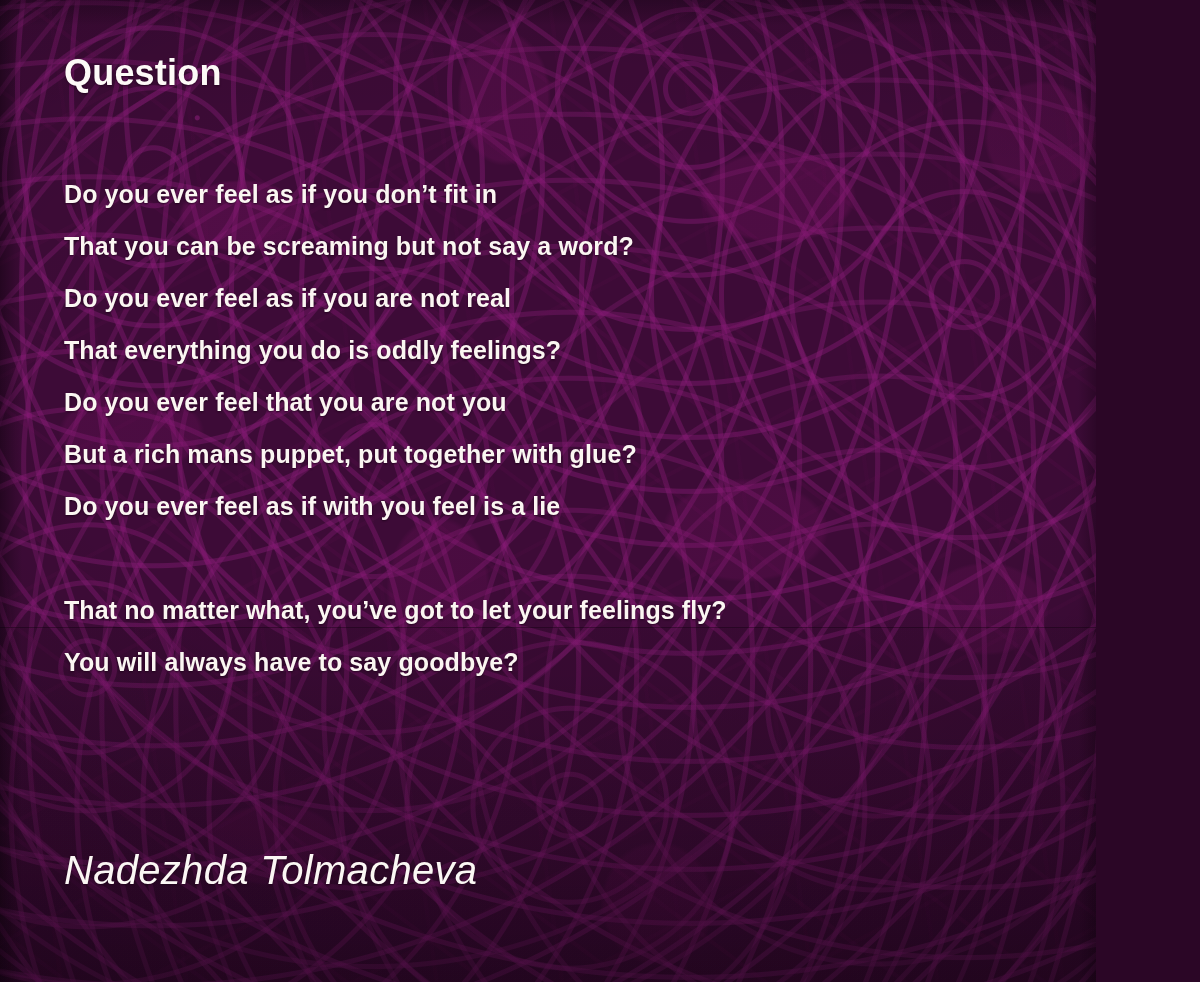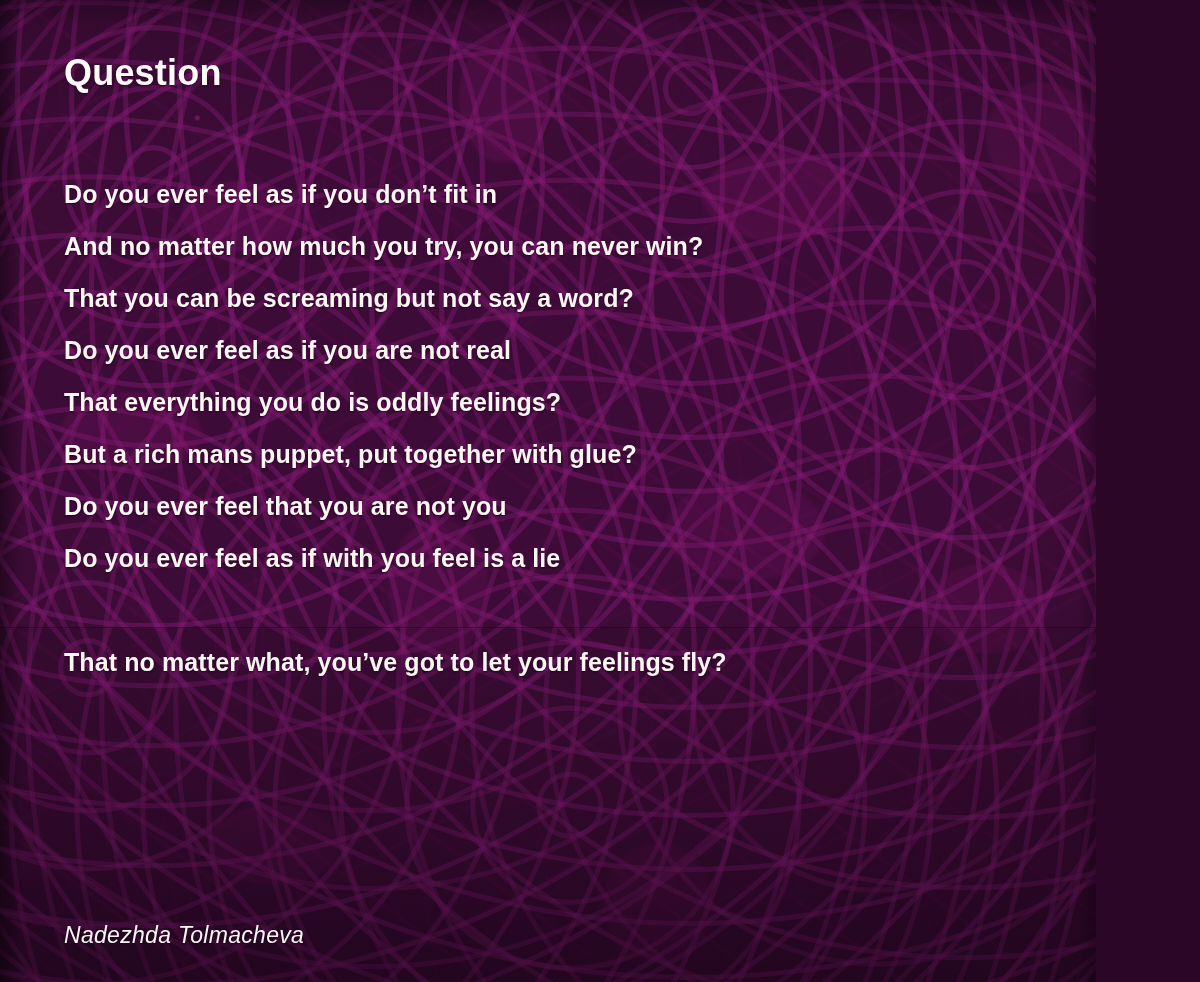--- a/index.html
+++ b/index.html
@@ -153,22 +153,22 @@
     text-shadow: 0 1px 2px rgba(28,2,24,0.8);
   }
 
   .poem-line.blank {
     color: transparent;
   }
 
   #poem-author {
     position: absolute;
     left: 64px;
-    top: 922px;
-    font-size: 23px;
+    top: 848px;
+    font-size: 40px;
     font-style: italic;
     font-weight: normal;
     color: #fbf7f4;
     letter-spacing: 0.3px;
     text-shadow: 0 1px 2px rgba(28,2,24,0.8);
     white-space: nowrap;
   }
 </style>
 </head>
 <body>
@@ -185,27 +185,27 @@
   <div class="bg-right-band"></div>
   <div class="bg-top-band"></div>
   <div class="bg-layer bg-vignette"></div>
 
   <div id="content">
 
     <div id="poem-title">Question</div>
 
     <div id="poem-body">
       <div class="poem-line">Do you ever feel as if you don’t fit in</div>
-      <div class="poem-line">And no matter how much you try, you can never win?</div>
       <div class="poem-line">That you can be screaming but not say a word?</div>
       <div class="poem-line">Do you ever feel as if you are not real</div>
       <div class="poem-line">That everything you do is oddly feelings?</div>
+      <div class="poem-line">Do you ever feel that you are not you</div>
       <div class="poem-line">But a rich mans puppet, put together with glue?</div>
-      <div class="poem-line">Do you ever feel that you are not you</div>
       <div class="poem-line">Do you ever feel as if with you feel is a lie</div>
       <div class="poem-line blank"></div>
       <div class="poem-line">That no matter what, you’ve got to let your feelings fly?</div>
+      <div class="poem-line">You will always have to say goodbye?</div>
     </div>
 
     <div id="poem-author">Nadezhda Tolmacheva</div>
 
   </div>
 </div>
 
 </body></html>

